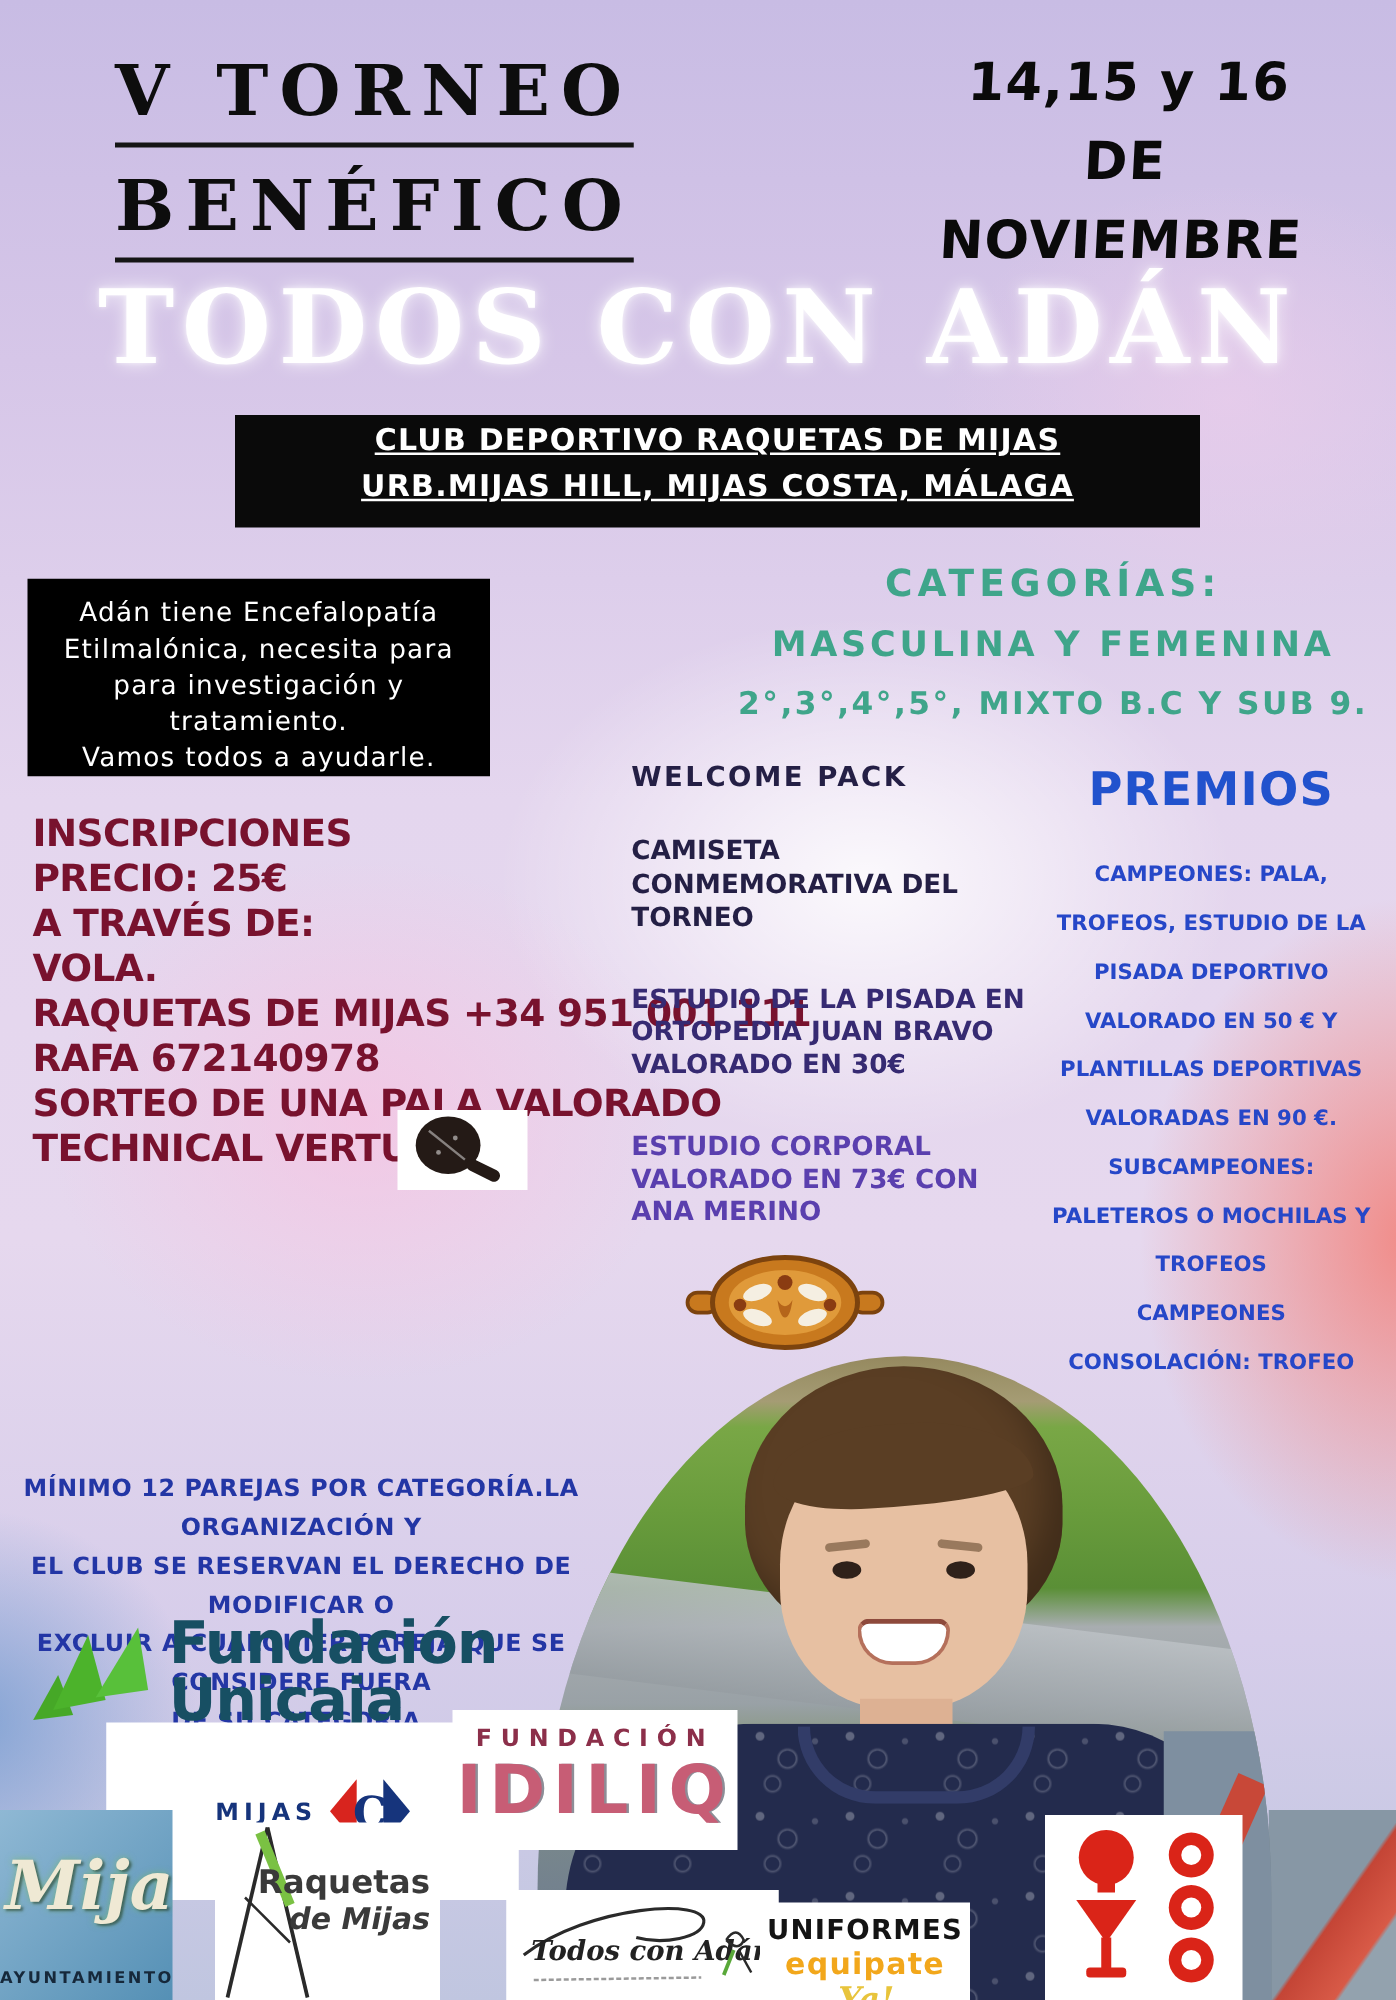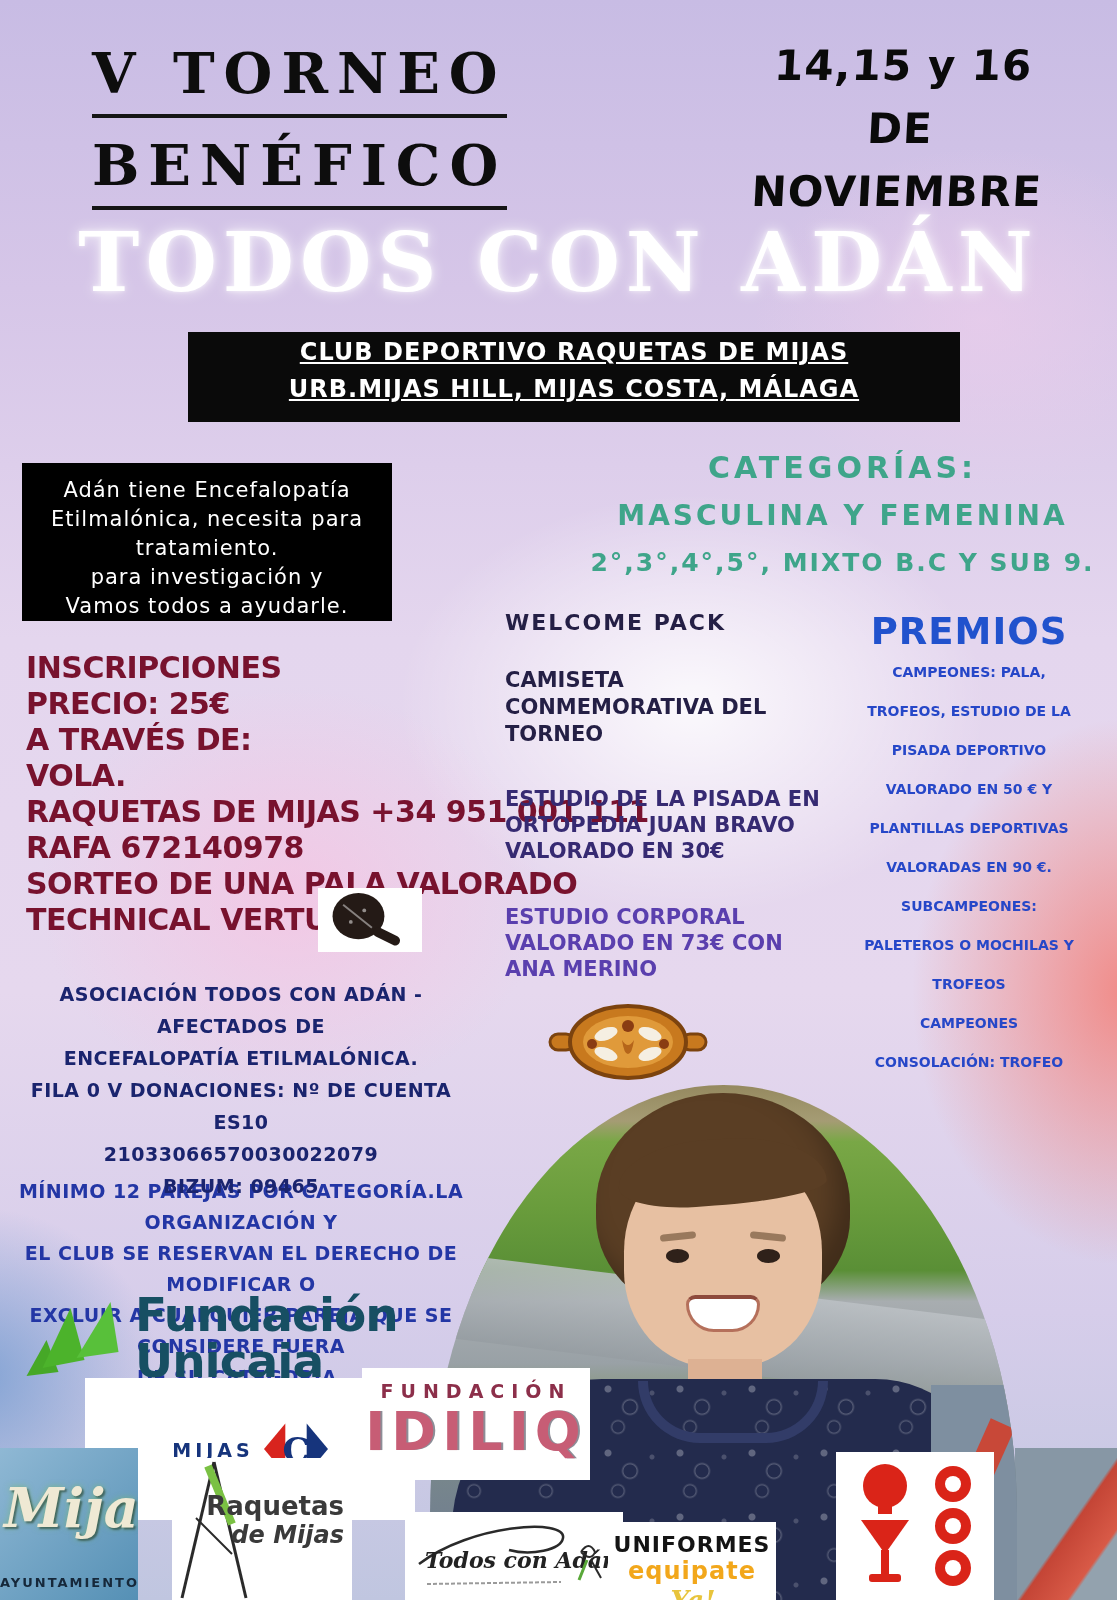--- a/index.html
+++ b/index.html
@@ -38,21 +38,21 @@
   .racket-card{left:318px;top:888px;width:104px;height:64px;z-index:3;background:#fff;display:flex;align-items:center;justify-content:center;}
   
   .welcome{left:505px;top:610px;width:332px;z-index:2;font-weight:800;}
   .wp-h{font-size:22px;color:#241f45;letter-spacing:2px;}
   .wp-i1{margin-top:32px;font-size:21px;line-height:27px;color:#241f45;}
   .wp-i2{margin-top:38px;font-size:21px;line-height:26px;color:#362a72;}
   .wp-i3{margin-top:40px;font-size:21px;line-height:26px;color:#5a3fae;}
   
   .premios{left:840px;top:610px;width:258px;z-index:3;text-align:center;font-weight:800;color:#2647c8;}
   .pr-h{font-size:37px;letter-spacing:1px;color:#2152cd;}
-  .pr-lines{margin-top:0;font-size:14px;line-height:39px;}
+  .pr-lines{margin-top:28px;font-size:17px;line-height:39px;}
   
   .paella-label{left:500px;top:962px;width:340px;z-index:2;text-align:center;color:#8c1616;font-weight:800;font-size:24px;letter-spacing:1px;}
   .paella-icon{left:548px;top:996px;z-index:2;}
   
   .asociacion{left:12px;top:978px;width:458px;z-index:2;text-align:center;color:#1a246e;font-weight:800;font-size:19px;line-height:32px;letter-spacing:.5px;}
   .nota{left:-16px;top:1176px;width:514px;z-index:1;text-align:center;color:#2336a5;font-weight:800;font-size:19px;line-height:31px;letter-spacing:.5px;}
   
   .unicaja{left:20px;top:1288px;z-index:2;display:flex;align-items:center;gap:10px;}
   .unicaja-text{color:#174f63;font-weight:800;font-size:47px;line-height:.98;letter-spacing:-1px;}
   
@@ -120,22 +120,22 @@
   <div class="abs main-title">TODOS CON ADÁN</div>
 
   <div class="abs venue-banner">
     <div>CLUB DEPORTIVO RAQUETAS DE MIJAS</div>
     <div>URB.MIJAS HILL, MIJAS COSTA, MÁLAGA</div>
   </div>
 
   <div class="abs adan-box">
     <div>Adán tiene Encefalopatía</div>
     <div>Etilmalónica, necesita para</div>
+    <div>para investigación y</div>
     <div>tratamiento.</div>
-    <div>para investigación y</div>
     <div>Vamos todos a ayudarle.</div>
   </div>
 
   <div class="abs categorias">
     <div class="cat-h">CATEGORÍAS:</div>
     <div class="cat-l1">MASCULINA Y FEMENINA</div>
     <div class="cat-l2">2°,3°,4°,5°, MIXTO B.C  Y SUB 9.</div>
   </div>
 
   <div class="abs inscripciones">
@@ -193,27 +193,20 @@
       <ellipse cx="102" cy="38" rx="12" ry="6" fill="#f5efe2" transform="rotate(20 102 38)"></ellipse>
       <ellipse cx="58" cy="58" rx="12" ry="6" fill="#f5efe2" transform="rotate(20 58 58)"></ellipse>
       <ellipse cx="102" cy="58" rx="12" ry="6" fill="#f5efe2" transform="rotate(-20 102 58)"></ellipse>
       <circle cx="80" cy="30" r="6" fill="#8a3c12"></circle>
       <circle cx="44" cy="48" r="5" fill="#8a3c12"></circle>
       <circle cx="116" cy="48" r="5" fill="#8a3c12"></circle>
       <path d="M74 44 q6 10 12 0 q-2 14 -6 14 q-4 0 -6 -14" fill="#b5651a"></path>
     </svg>
   </div>
 
-  <div class="abs asociacion">
-    <div>ASOCIACIÓN TODOS CON ADÁN - AFECTADOS DE</div>
-    <div>ENCEFALOPATÍA ETILMALÓNICA.</div>
-    <div>FILA 0 V DONACIONES: Nº DE CUENTA ES10</div>
-    <div>21033066570030022079</div>
-    <div>BIZUM: 09465</div>
-  </div>
 
   <div class="abs nota">
     <div>MÍNIMO 12 PAREJAS POR CATEGORÍA.LA ORGANIZACIÓN Y</div>
     <div>EL CLUB SE RESERVAN EL DERECHO DE MODIFICAR O</div>
     <div>EXCLUIR A CUALQUIER PAREJA QUE SE CONSIDERE FUERA</div>
     <div>DE SU CATEGORÍA.</div>
   </div>
 
   <div class="abs unicaja">
     <svg width="105" height="100" viewBox="0 0 100 100">

